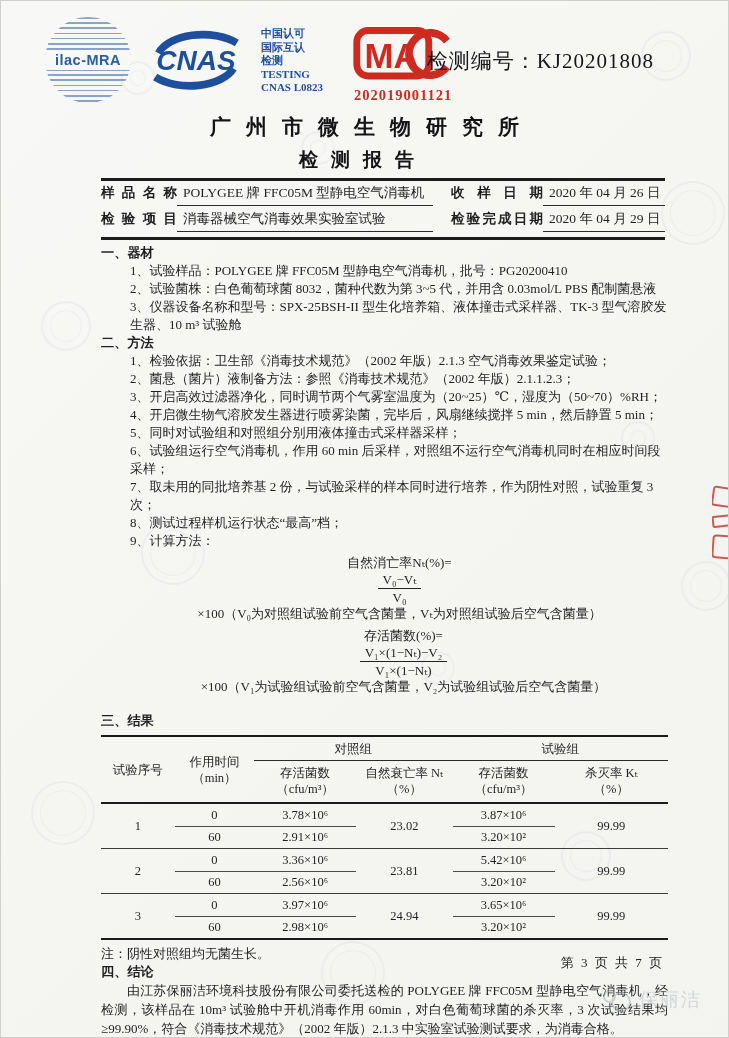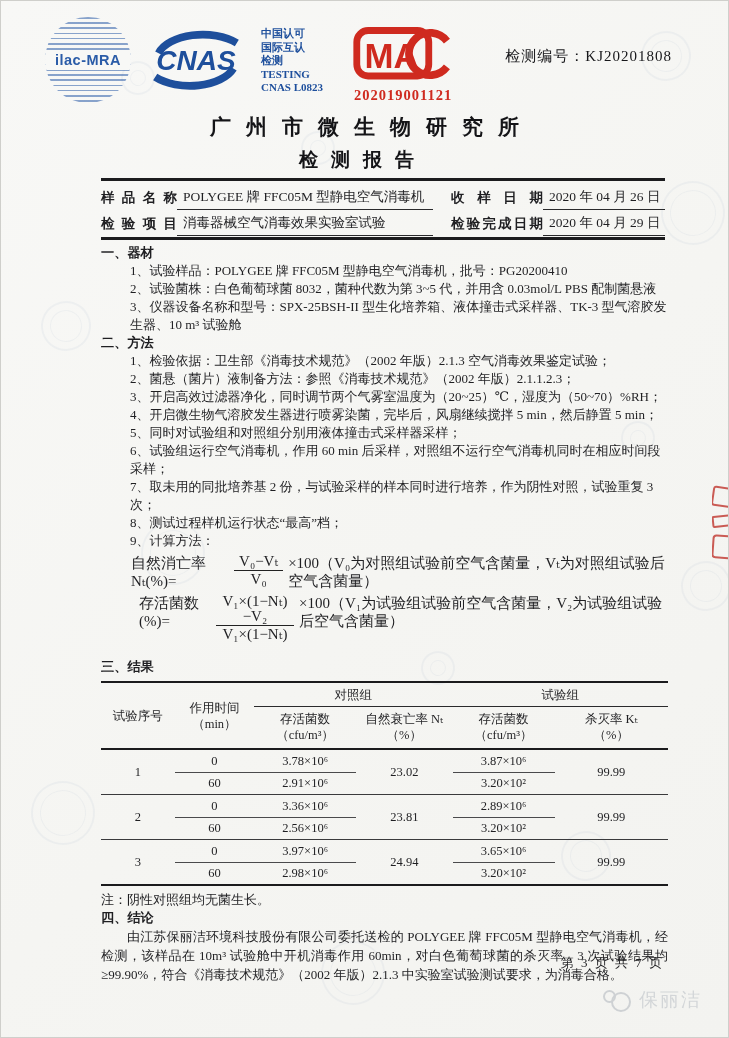--- a/index.html
+++ b/index.html
@@ -17,42 +17,42 @@
   .hdr{position:absolute;top:16px;left:44px;display:flex;align-items:flex-start;gap:14px;}
   .ilac{position:relative;width:86px;height:86px;border-radius:50%;overflow:hidden;
         background:repeating-linear-gradient(180deg,rgba(43,92,168,.55) 0 1.6px,rgba(255,255,255,0) 1.6px 5.2px);}
   .ilac .band{position:absolute;left:0;right:0;top:33px;height:20px;background:#f8f8f6;}
   .ilac .txt{position:absolute;left:0;right:0;top:35px;text-align:center;font-family:"Liberation Sans",sans-serif;
              font-size:14.5px;font-weight:bold;color:#2b5ca8;letter-spacing:.5px;}
   .cnas-wrap{display:flex;align-items:center;gap:10px;margin-top:8px;}
   .accred{font-size:11px;line-height:13.5px;font-weight:bold;color:#1e4f9c;margin-top:10px;}
   .cma{margin-top:6px;margin-left:16px;text-align:center;}
   .cma-code{color:#cf2a1f;font-weight:bold;font-size:14.5px;letter-spacing:1px;margin-top:-2px;font-family:"Liberation Serif",serif;}
-  .report-no{position:absolute;top:46px;right:56px;font-size:15px;letter-spacing:1px;color:#17171a;}
+  .report-no{position:absolute;top:46px;right:74px;font-size:21px;letter-spacing:1px;color:#17171a;}
   
   .org-title{position:absolute;top:112px;left:0;right:0;text-align:center;font-size:21px;font-weight:bold;
              letter-spacing:15px;text-indent:15px;color:#141417;}
   .doc-title{position:absolute;top:146px;left:0;right:16px;text-align:center;font-size:19px;font-weight:bold;
              letter-spacing:13px;text-indent:13px;color:#141417;}
   .rule{position:absolute;left:100px;width:564px;background:#1c1c1e;}
   .rule.r1{top:177px;height:2.8px;}
   .rule.r2{top:236px;height:2.6px;}
   
   .info{position:absolute;left:100px;top:183px;width:564px;font-size:13.5px;}
-  .info-row{display:flex;align-items:flex-end;height:26px;}
+  .info-row{display:flex;align-items:flex-start;height:26px;}
   .ilabel{width:76px;font-weight:600;text-align-last:justify;padding-bottom:3px;flex:none;}
   .ival{border-bottom:1px solid #2a2a2c;padding:0 4px 3px 6px;white-space:nowrap;}
   .ival.v1{width:246px;flex:none;}
   .ilabel.r{width:92px;margin-left:18px;}
   .ival.v2{flex:1;}
   
   .content{position:absolute;left:100px;top:243px;width:567px;font-size:13px;line-height:18px;}
   .sec-h{font-weight:bold;font-size:13.2px;}
   .itm{padding-left:29px;}
-  .formula{display:flex;margin:4px 0 2px 30px;font-size:15px;}
+  .formula{display:flex;align-items:center;margin:4px 0 2px 30px;font-size:13px;flex-direction:column;}
   .formula.k{margin-left:38px;}
   .frac{display:inline-flex;flex-direction:column;text-align:center;margin:0 5px;line-height:15px;}
   .frac .num{padding:0 5px 1px;border-bottom:1.3px solid #222;}
   .frac .den{padding-top:1px;}
   
   .rtable{margin-top:5px;border-top:2.6px solid #1b1b1d;font-size:12.5px;}
   .gridc{display:grid;grid-template-columns:13% 14% 18% 17% 18% 20%;}
   .rt-head{border-bottom:2.3px solid #1b1b1d;}
   .rt-head{display:grid;grid-template-columns:13% 14% 18% 17% 18% 20%;grid-template-rows:24px auto;}
   .hc{display:flex;align-items:center;justify-content:center;text-align:right;}
@@ -228,21 +228,21 @@
         <div class="tc" style="grid-column:2;grid-row:2">60</div>
         <div class="tc" style="grid-column:3;grid-row:2">2.91×10⁶</div>
         <div class="tc" style="grid-column:5;grid-row:2">3.20×10²</div>
       </div>
 
       <div class="gridc t-group">
         <div class="tc span2" style="grid-column:1">2</div>
         <div class="tc sep" style="grid-column:2;grid-row:1">0</div>
         <div class="tc sep" style="grid-column:3;grid-row:1">3.36×10⁶</div>
         <div class="tc span2" style="grid-column:4">23.81</div>
-        <div class="tc sep" style="grid-column:5;grid-row:1">2.89×10⁶</div>
+        <div class="tc sep" style="grid-column:5;grid-row:1">5.42×10⁶</div>
         <div class="tc span2" style="grid-column:6">99.99</div>
         <div class="tc" style="grid-column:2;grid-row:2">60</div>
         <div class="tc" style="grid-column:3;grid-row:2">2.56×10⁶</div>
         <div class="tc" style="grid-column:5;grid-row:2">3.20×10²</div>
       </div>
 
       <div class="gridc t-group last">
         <div class="tc span2" style="grid-column:1">3</div>
         <div class="tc sep" style="grid-column:2;grid-row:1">0</div>
         <div class="tc sep" style="grid-column:3;grid-row:1">3.97×10⁶</div>

